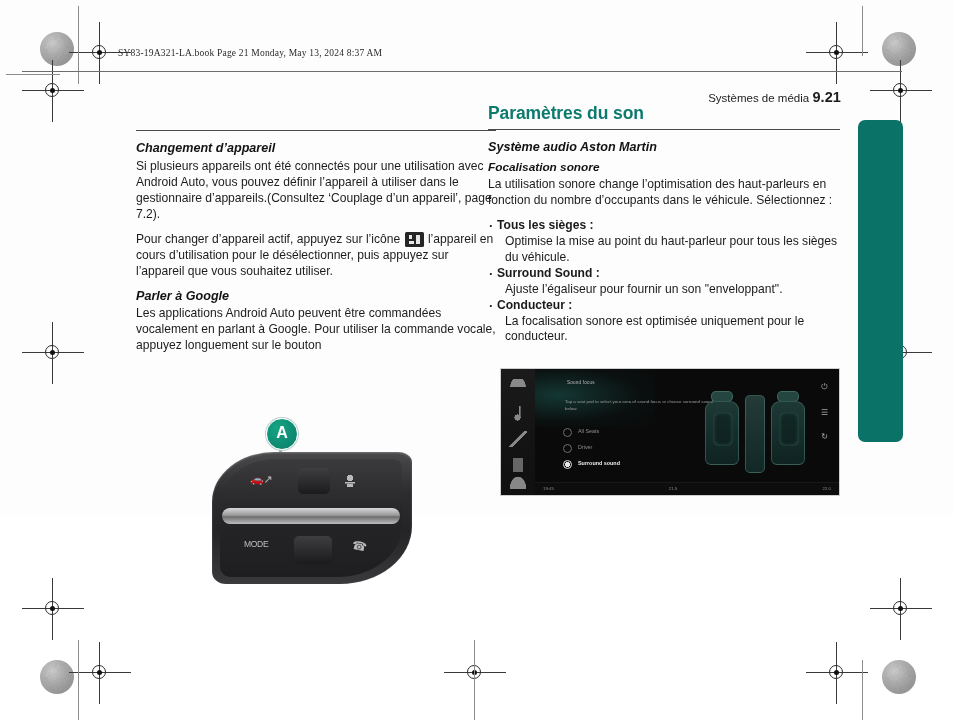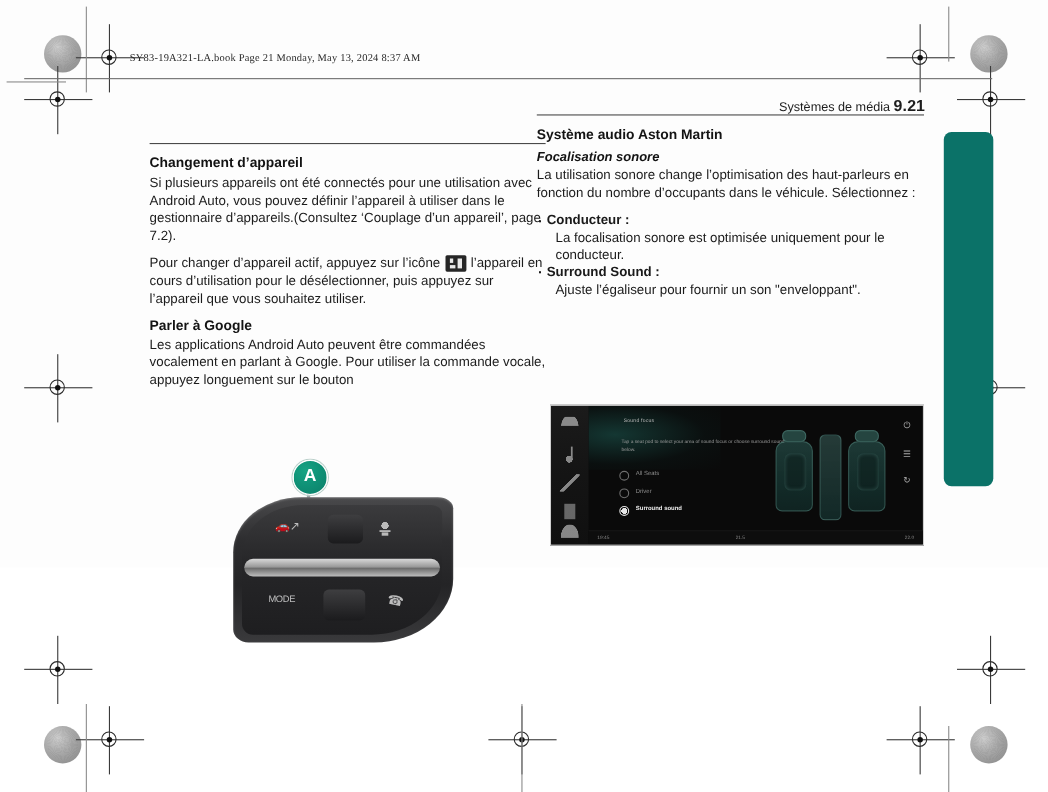--- a/index.html
+++ b/index.html
@@ -150,20 +150,21 @@
     margin: 0 0 6px 0;
     line-height: 1.1;
   }
 
   h3.sub-head {
     font-size: 12.6px;
     font-weight: 700;
     margin: 0 0 2px 0;
     line-height: 1.25;
     color: #131313;
+    font-style: italic;
   }
   h4.sub-sub-head {
     font-size: 11.8px;
     font-weight: 700;
     font-style: italic;
     margin: 4px 0 2px 0;
     line-height: 1.25;
     color: #131313;
   }
   p.body-text {
@@ -617,34 +618,39 @@
 
     <p class="body-text">
       <span>Pour changer d’appareil actif, appuyez sur l’icône </span><span class="inline-icon devices"></span><span> l’appareil en cours d’utilisation pour le désélectionner, puis appuyez sur l’appareil que vous souhaitez utiliser.</span>
     </p>
 
     <h3 class="sub-head">Parler à Google</h3>
     <p class="body-text tight">Les applications Android Auto peuvent être commandées vocalement en parlant à Google. Pour utiliser la commande vocale, appuyez longuement sur le bouton</p>
   </div>
 
   <div id="col-right">
+    <h2 class="section-title">Paramètres du son</h2>
     <div class="col-rule"></div>
 
     <h3 class="sub-head">Système audio Aston Martin</h3>
     <h4 class="sub-sub-head">Focalisation sonore</h4>
     <p class="body-text">La utilisation sonore change l’optimisation des haut-parleurs en fonction du nombre d’occupants dans le véhicule. Sélectionnez :</p>
 
     <ul class="bullet-list">
       <li>
-        <div class="bl-term">Conducteur :</div>
-        <div class="bl-def">La focalisation sonore est optimisée uniquement pour le conducteur.</div>
+        <div class="bl-term">Tous les sièges :</div>
+        <div class="bl-def">Optimise la mise au point du haut-parleur pour tous les sièges du véhicule.</div>
       </li>
       <li>
         <div class="bl-term">Surround Sound :</div>
         <div class="bl-def">Ajuste l’égaliseur pour fournir un son "enveloppant".</div>
+      </li>
+      <li>
+        <div class="bl-term">Conducteur :</div>
+        <div class="bl-def">La focalisation sonore est optimisée uniquement pour le conducteur.</div>
       </li>
     </ul>
   </div>
 
   <div id="fig-steering">
     <div id="callout-leader"></div>
     <div id="callout-a">A</div>
     <div class="swc-body">
       <div class="swc-outline"></div>
       <div class="swc-inner"></div>

